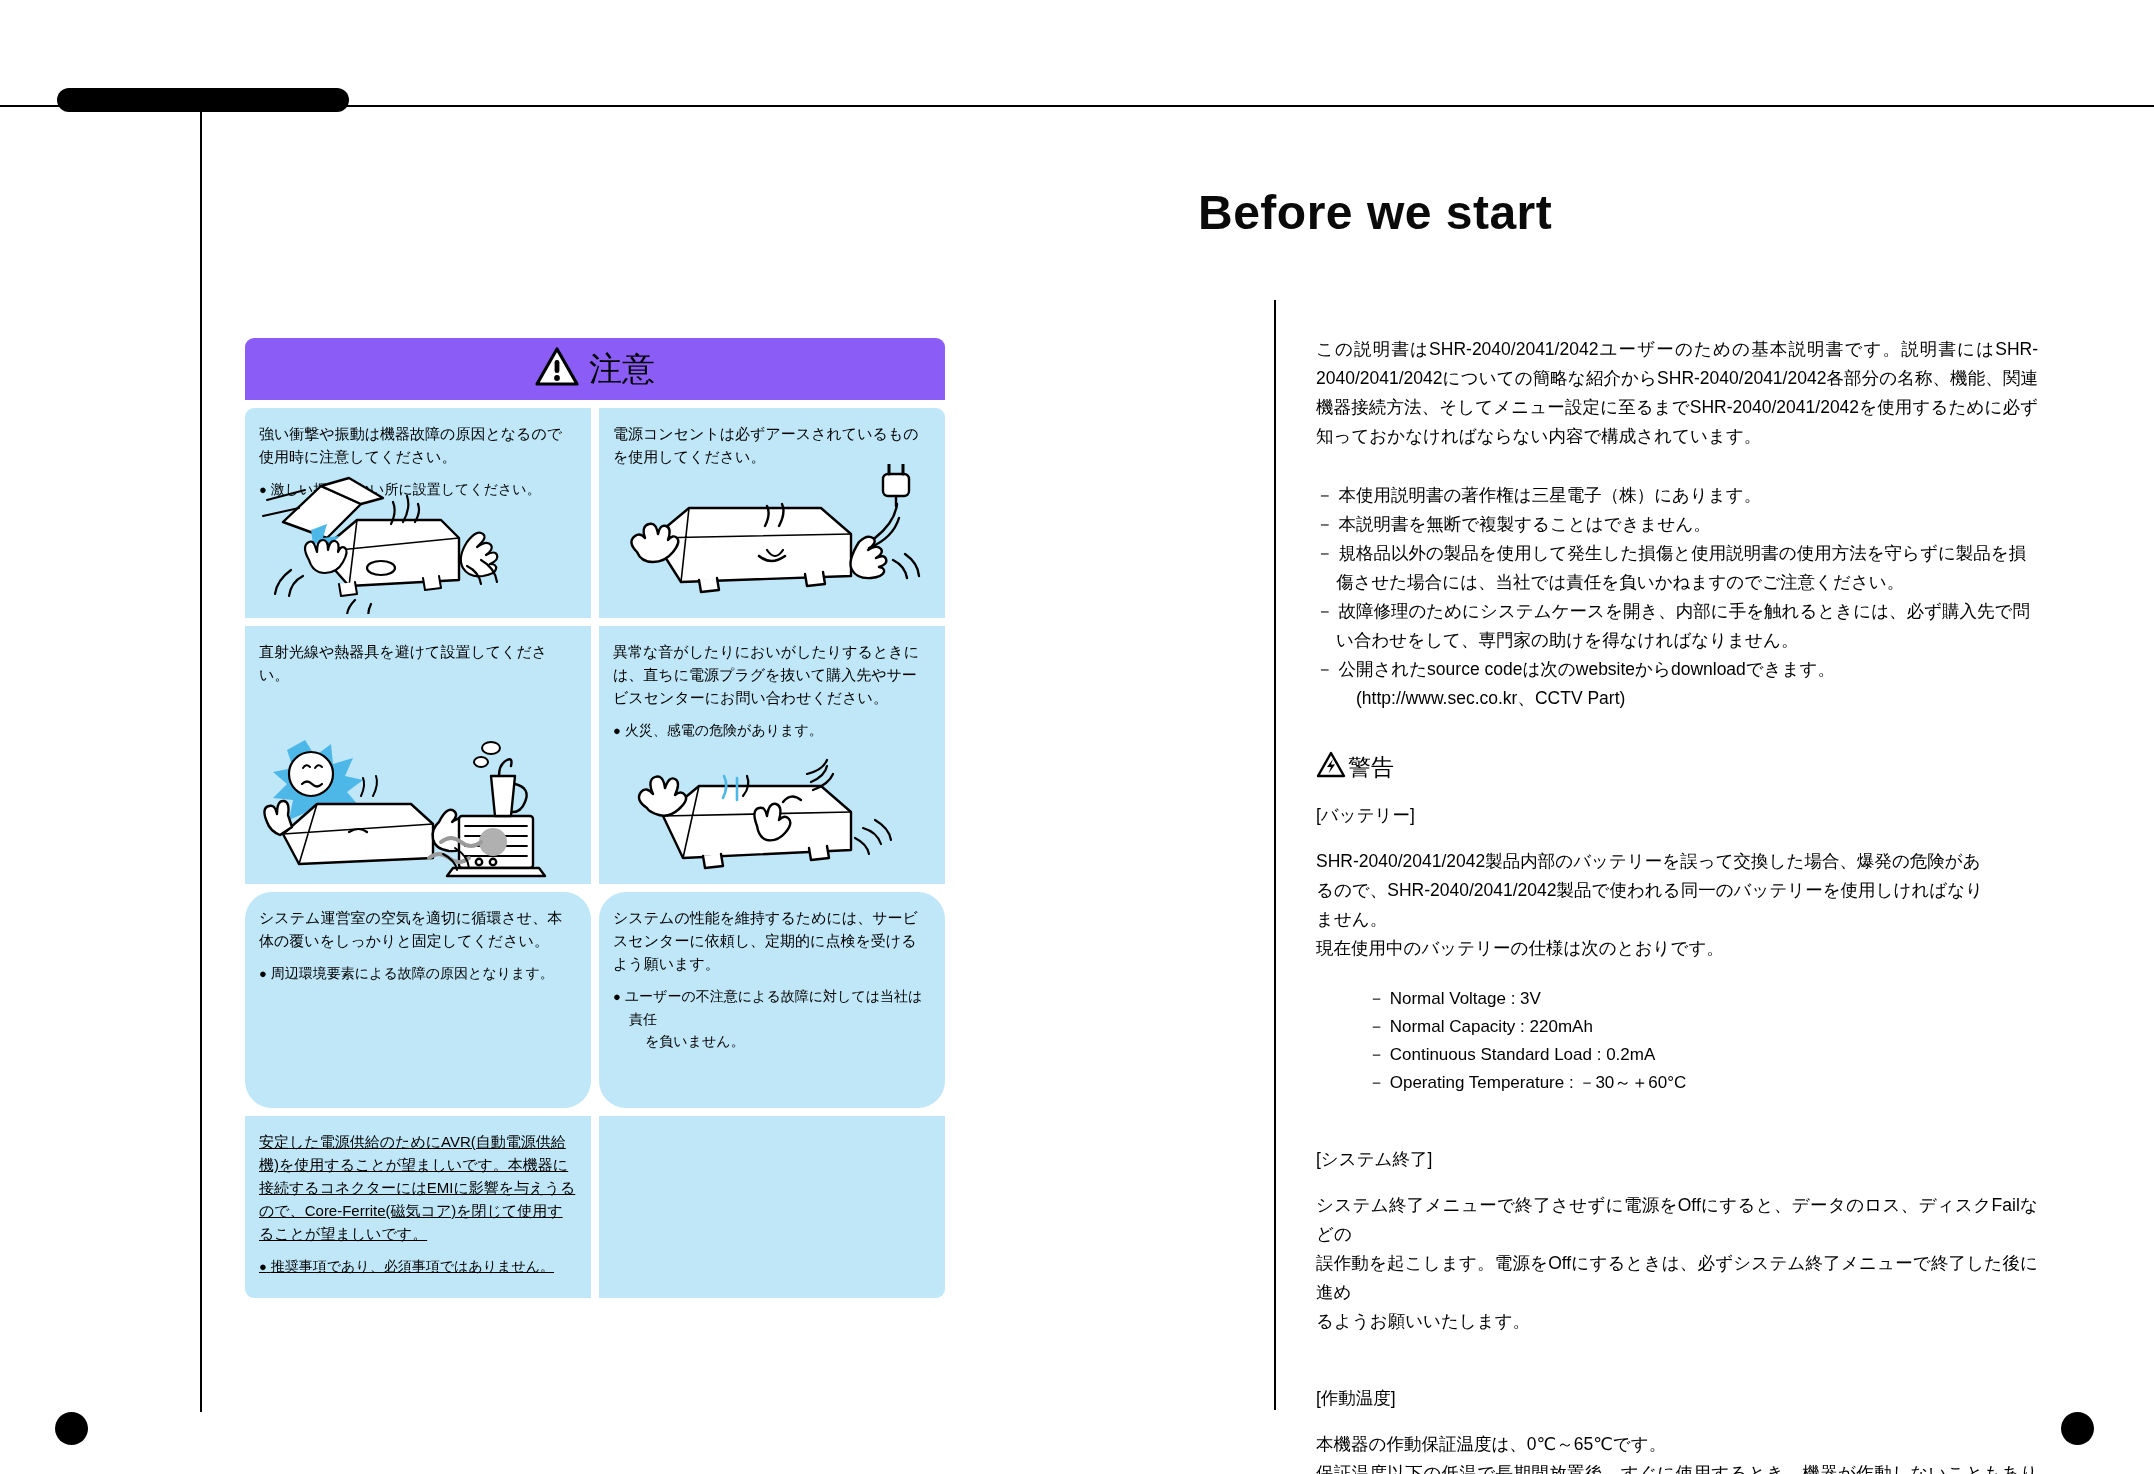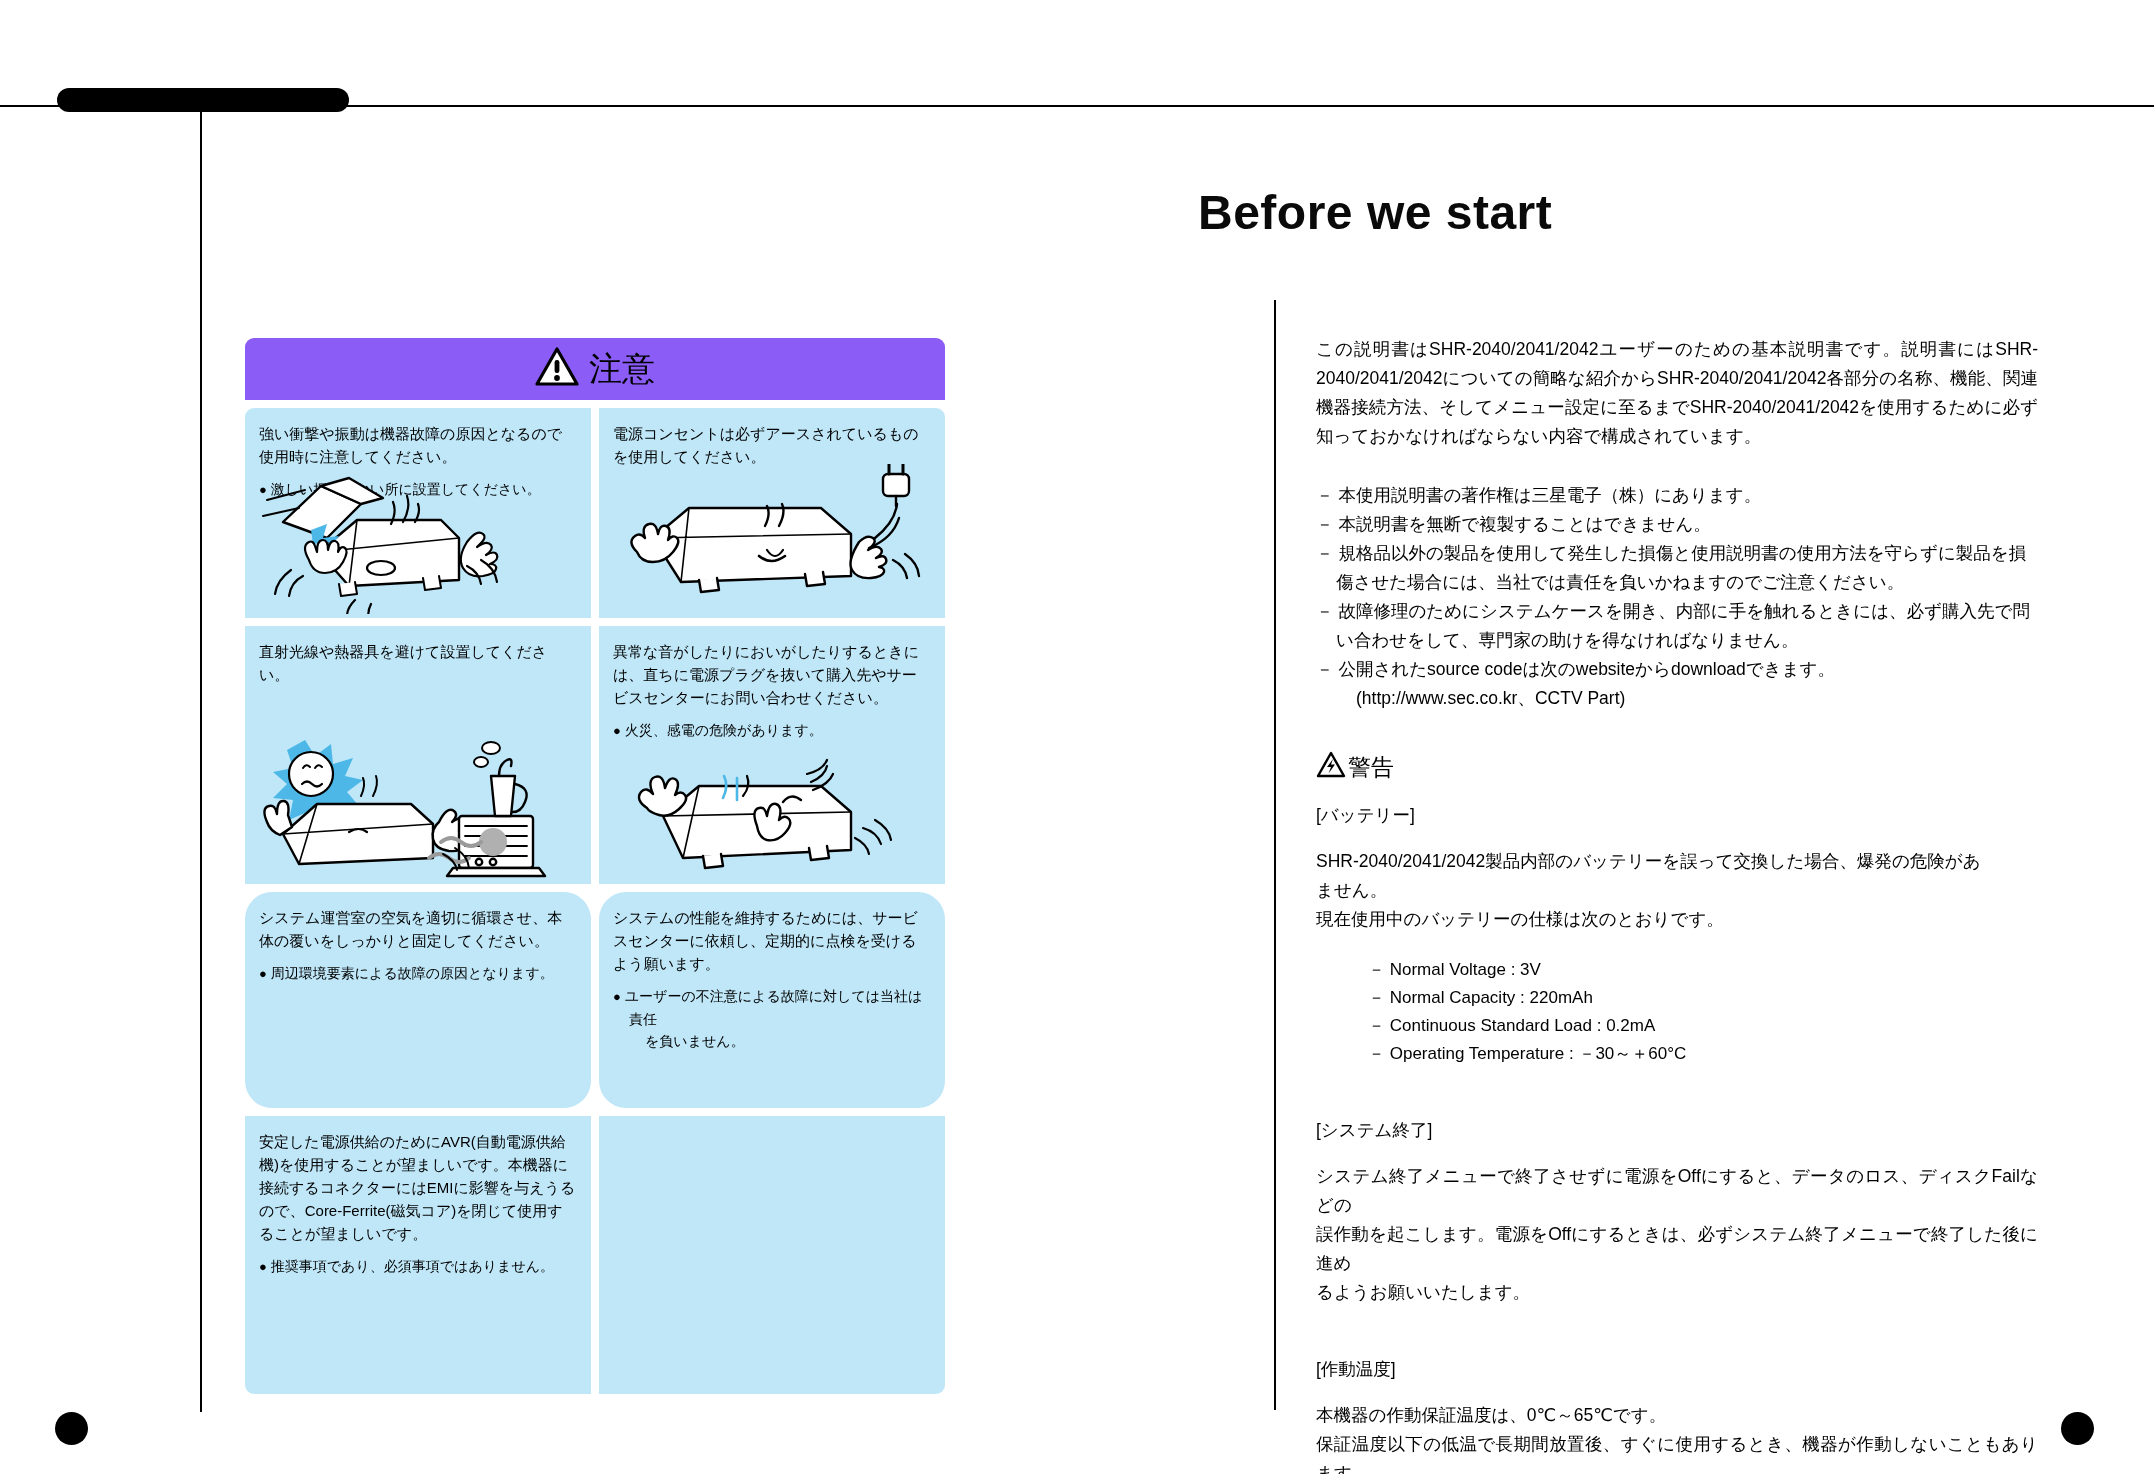--- a/index.html
+++ b/index.html
@@ -72,21 +72,21 @@
   .grid{
     display:grid;grid-template-columns:1fr 1fr;gap:8px 8px;margin-top:8px;
   }
   .cell{
     background:#bfe7f8;position:relative;overflow:hidden;
     padding:14px 14px 0 14px;box-sizing:border-box;
   }
   .cell.r1{height:210px;}
   .cell.r2{height:258px;}
   .cell.r3{height:216px;border-radius:27px;}
-  .cell.r4{height:278px;}
+  .cell.r4{height:182px;text-decoration:underline;}
   .cell.empty{background:#bfe7f8;}
   .cell.tl{border-radius:9px 0 0 0;}
   .cell.tr{border-radius:0 9px 0 0;}
   .cell.bl{border-radius:0 0 0 9px;}
   .cell.br{border-radius:0 0 9px 0;}
   .cell-title{
     font-size:15px;line-height:23px;margin:0;
   }
   .cell-bullet{
     font-size:14px;line-height:22px;margin:10px 0 0 0;
@@ -291,20 +291,21 @@
       <svg width="30" height="28" viewBox="0 0 30 28">
         <path d="M15 2 L28 25 L2 25 Z" fill="#fff" stroke="#000" stroke-width="2.4" stroke-linejoin="round"></path>
         <path d="M17 8 L11 16 L15 16 L12.5 22.5 L19 13.5 L15 13.5 Z" fill="#000"></path>
       </svg>
     </span>
     <span class="label">警告</span>
   </div>
 
   <p class="sec-head">[バッテリー]</p>
   <p class="para">SHR-2040/2041/2042製品内部のバッテリーを誤って交換した場合、爆発の危険があ</p>
+  <p class="para">るので、SHR-2040/2041/2042製品で使われる同一のバッテリーを使用しければなり</p>
   <p class="para">ません。</p>
   <p class="para">現在使用中のバッテリーの仕様は次のとおりです。</p>
 
   <div class="gap-sm"></div>
 
   <ul class="spec-list">
     <li>－ Normal Voltage : 3V</li>
     <li>－ Normal Capacity : 220mAh</li>
     <li>－ Continuous Standard Load : 0.2mA</li>
     <li>－ Operating Temperature : －30～＋60°C</li>

